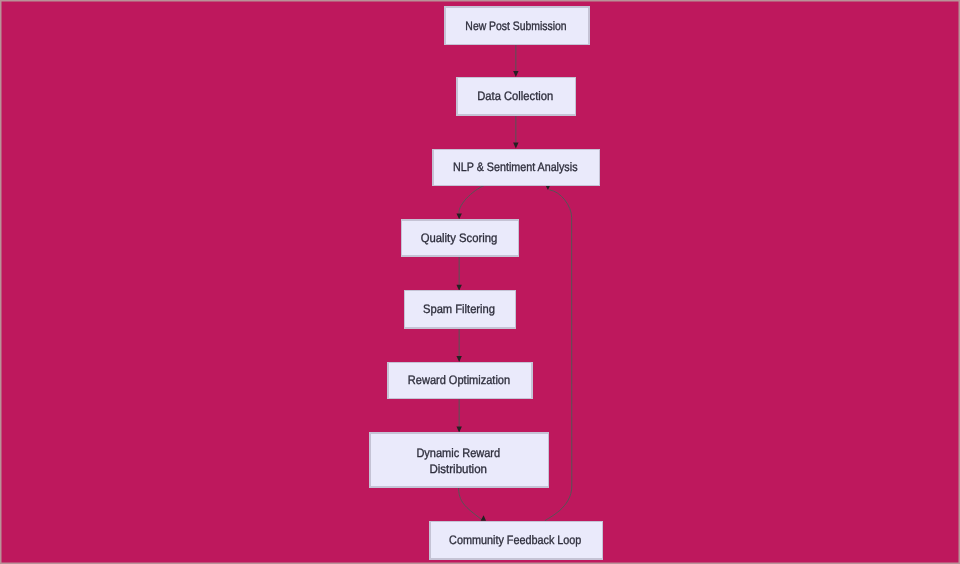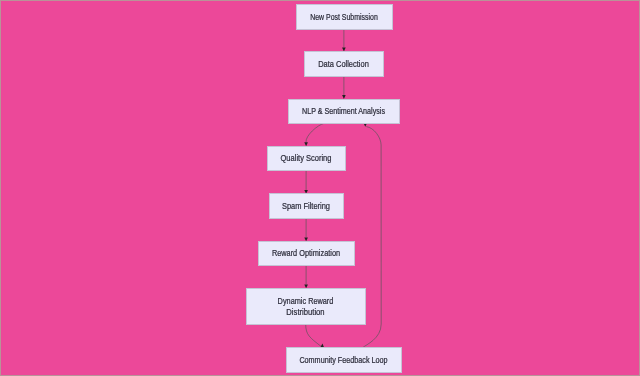--- a/index.html
+++ b/index.html
@@ -1,20 +1,20 @@
 <!DOCTYPE html>
 <html><head>
 <meta charset="utf-8">
 <title>Community Reward Pipeline Flowchart</title>
 <style>
   html,body{margin:0;padding:0;}
   body{width:640px;height:376px;background:#ffffff;overflow:hidden;
        font-family:"Liberation Sans",sans-serif;}
   #page{position:relative;width:640px;height:376px;box-sizing:border-box;
-        border:1px solid #b99298;background:#ec4899;}
+        border:1px solid #b99298;background:#be185d;}
   svg.diagram{position:absolute;left:-1px;top:-1px;width:640px;height:376px;display:block;}
   .nodebox{fill:#eaeafb;stroke:#c5c3d5;stroke-width:1;shape-rendering:crispEdges;}
   .nodelabel{fill:#2e2e3c;stroke:#2e2e3c;stroke-width:0.22;font-family:"Liberation Sans",sans-serif;font-size:8.2px;
              text-anchor:middle;dominant-baseline:middle;}
   .edge{fill:none;stroke:#555555;stroke-width:0.66;}
   .ahead{fill:#222222;}
 </style>
 </head>
 <body>
 

